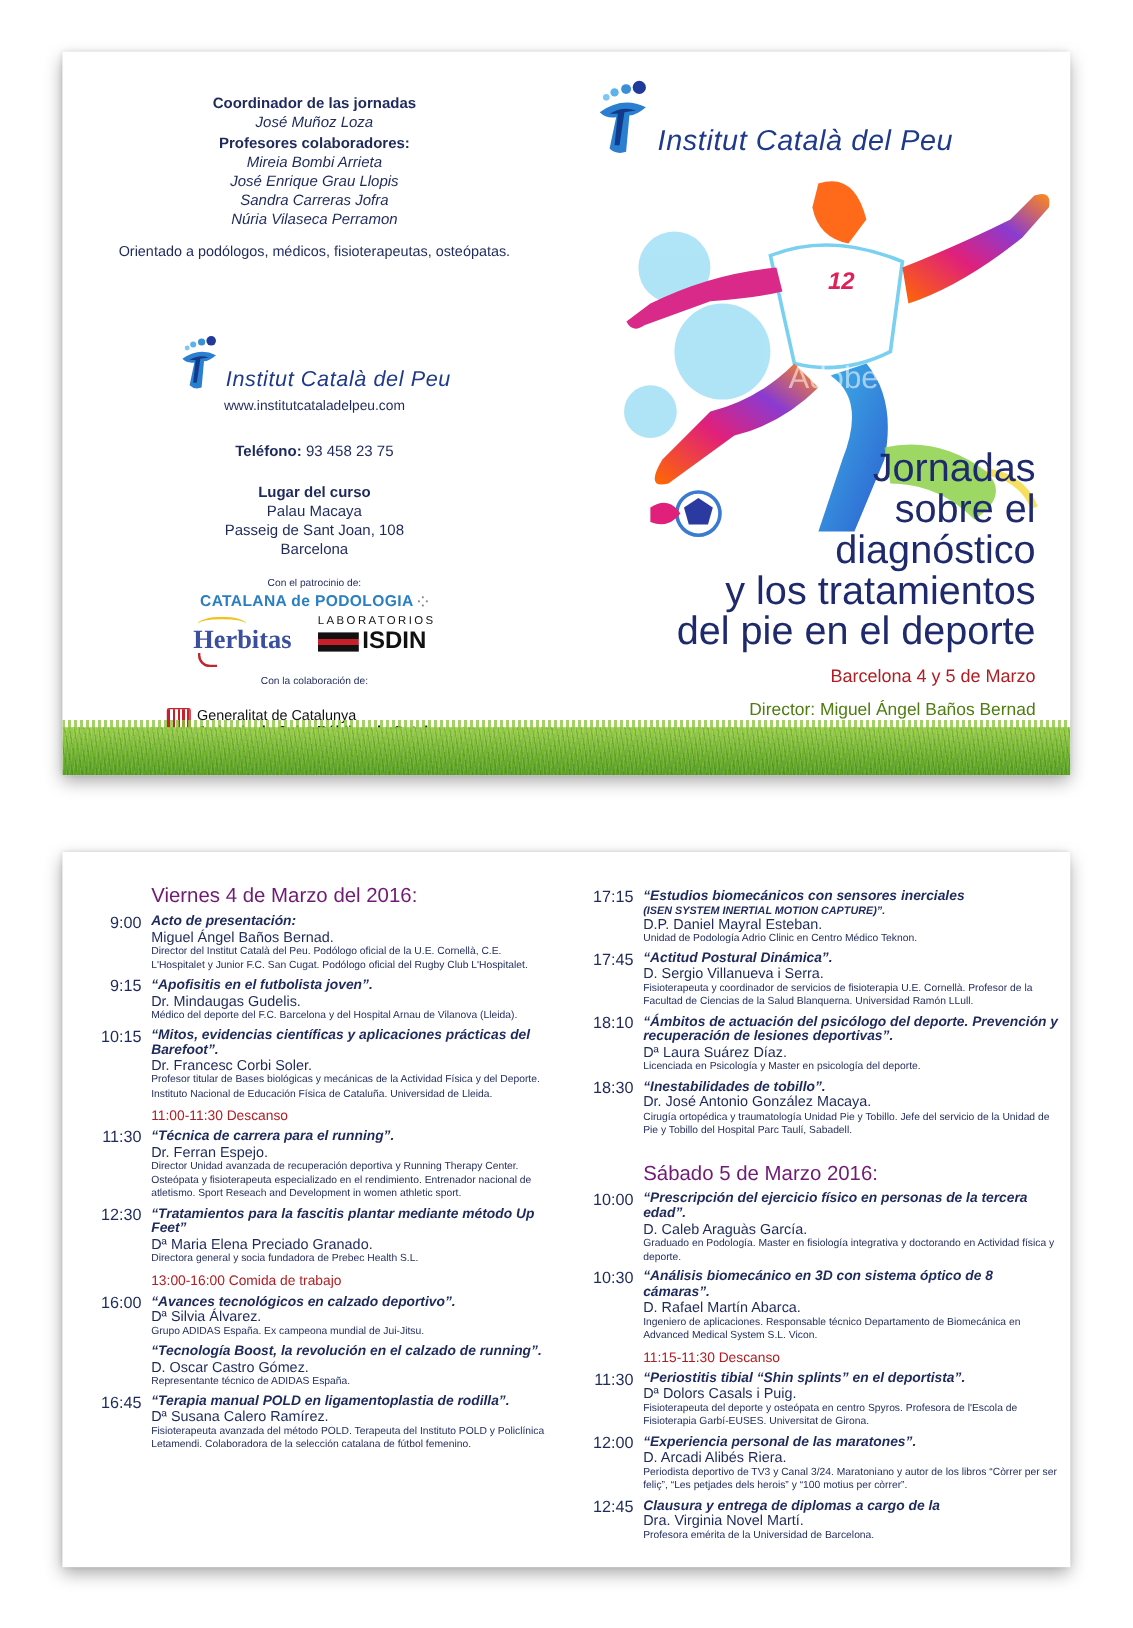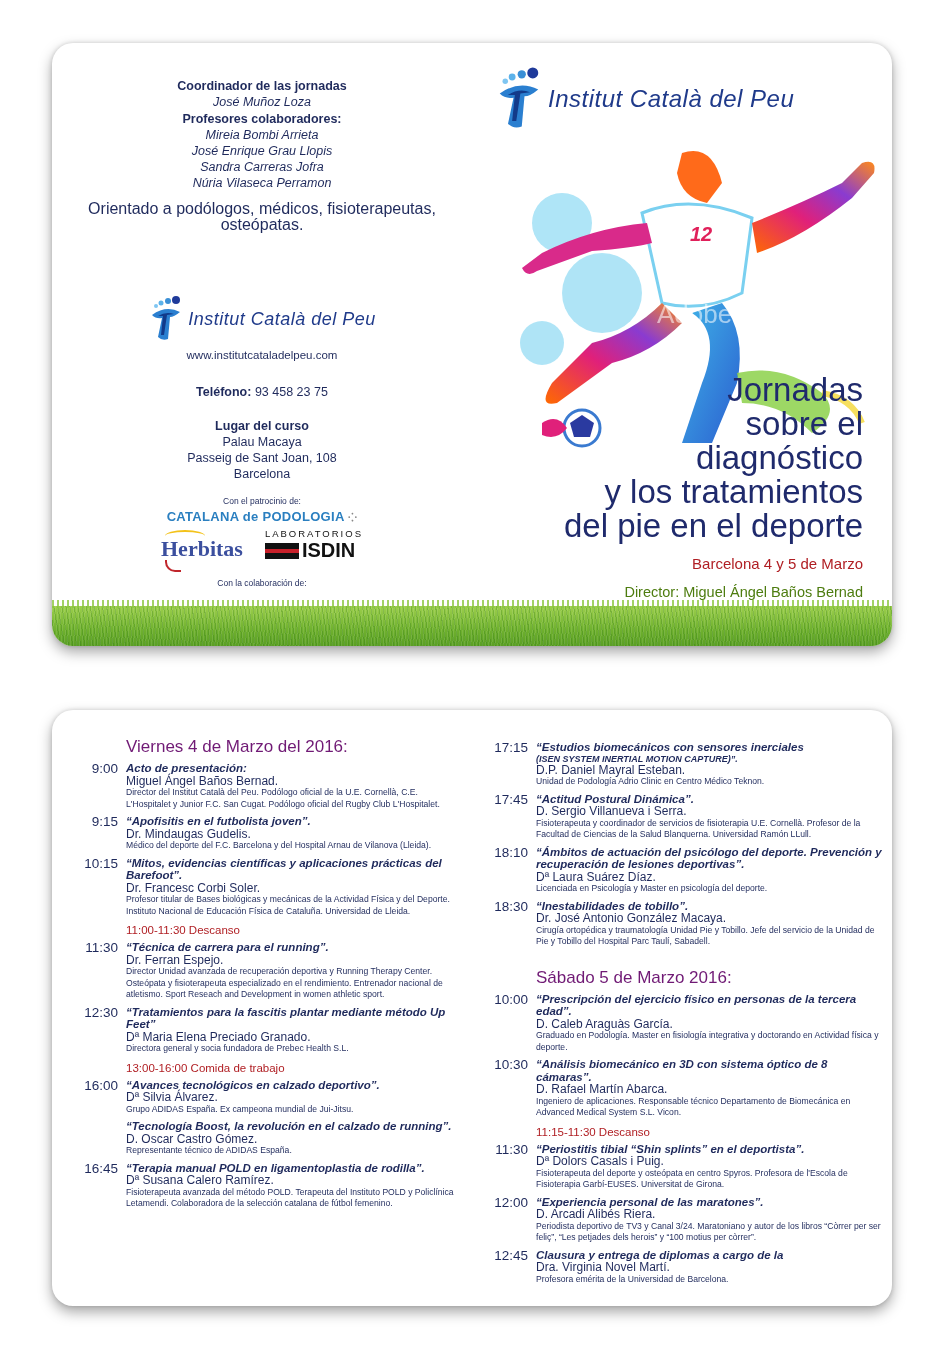--- a/index.html
+++ b/index.html
@@ -5,21 +5,20 @@
   html, body { margin: 0; padding: 0; }
   body {
     width: 944px; height: 1357px; background: #ffffff;
     position: relative; overflow: hidden;
     font-family: "Liberation Sans", sans-serif; color: #1f2a5c;
   }
   .sheet {
     position: absolute; left: 52px; width: 840px; background: #fff;
     box-shadow: 0 6px 14px rgba(0,0,0,0.35), 0 0 4px rgba(0,0,0,0.15);
     overflow: hidden;
-    border-radius: 21px;
   }
   #front { top: 43px; height: 603px; }
   #back { top: 710px; height: 596px; }
 
   .grass {
     position: absolute; left: 0; right: 0; bottom: 0; height: 40px;
     background:
       repeating-linear-gradient(95deg, rgba(255,255,255,0.10) 0 1px, transparent 1px 3px),
       repeating-linear-gradient(80deg, rgba(40,110,20,0.25) 0 1px, transparent 1px 4px),
       linear-gradient(#9ccf4c, #6fb12e 60%, #5a9f24);
@@ -28,21 +27,21 @@
     content: ""; position: absolute; left: 0; right: 0; top: -6px; height: 8px;
     background: repeating-linear-gradient(90deg, #8cc63f 0 2px, transparent 2px 5px);
     opacity: .8;
   }
 
   
   .fl { position: absolute; left: 0; top: 0; width: 420px; text-align: center; color: #1f2a5c; }
   .fl .b { font-weight: bold; font-size: 12.5px; line-height: 16px; }
   .fl .i { font-style: italic; font-size: 12.5px; line-height: 16px; }
   .fl .r { font-size: 12.5px; line-height: 16px; }
-  .logo-row { display: flex; align-items: center; justify-content: center; gap: 4px; }
+  .logo-row { display: flex; align-items: flex-end; justify-content: center; gap: 4px; }
   .logo-text { font-style: italic; color: #1f3a8a; letter-spacing: .5px; }
   .small { font-size: 8.5px; color: #1f2a5c; }
 
   
   .fr { position: absolute; left: 420px; top: 0; width: 420px; height: 603px; }
   .title-block { position: absolute; right: 29px; top: 330px; text-align: right; color: #1f2a6c; }
   .title-block .t { font-size: 33px; line-height: 34px; font-weight: normal; }
   .title-block .city { color: #b01e23; font-size: 15px; margin-top: 12px; }
   .title-block .dir { color: #4d7c0f; font-size: 14.5px; margin-top: 12px; }
 
@@ -65,21 +64,21 @@
 
 <div class="sheet" id="front">
   <div class="fl">
     <div style="margin-top:35px" class="b">Coordinador de las jornadas</div>
     <div class="i">José Muñoz Loza</div>
     <div class="b" style="margin-top:1px">Profesores colaboradores:</div>
     <div class="i">Mireia Bombi Arrieta</div>
     <div class="i">José Enrique Grau Llopis</div>
     <div class="i">Sandra Carreras Jofra</div>
     <div class="i">Núria Vilaseca Perramon</div>
-    <div class="r" style="margin-top:10px;font-size:16px">Orientado a podólogos, médicos, fisioterapeutas, osteópatas.</div>
+    <div class="r" style="margin-top:10px;font-size:12px">Orientado a podólogos, médicos, fisioterapeutas, osteópatas.</div>
 
     <div class="logo-row" style="margin-top:62px">
       <svg width="36" height="48" viewBox="0 0 36 48">
         <circle cx="28" cy="5" r="4" fill="#1f3a9a"></circle>
           <circle cx="20" cy="6" r="3" fill="#3a8fd6"></circle>
           <circle cx="13" cy="8" r="2.5" fill="#5cb2ea"></circle>
           <circle cx="8" cy="11" r="2" fill="#7fc6f2"></circle>
         <path d="M4 20 Q18 10 32 17 Q26 22 22 22 L20 44 Q14 46 10 42 L14 23 Q8 24 4 20Z" fill="#2a7fd0"></path>
         <path d="M10 21 Q18 16 26 19 L19 20 L16 40 L13 40 L15 21Z" fill="#123a8a"></path>
       </svg>

